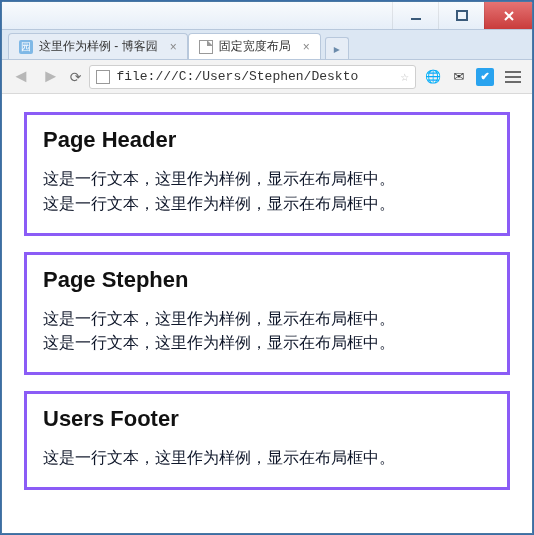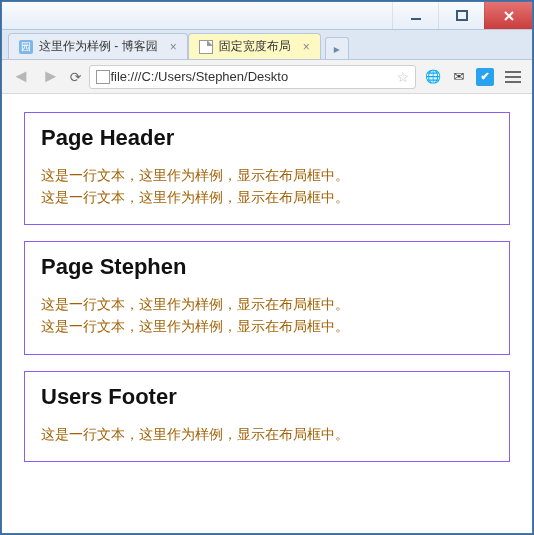--- a/index.html
+++ b/index.html
@@ -58,21 +58,21 @@
     font-size: 12px;
     color: #333;
     background: #e6edf6;
     border: 1px solid #b8c8dc;
     border-bottom: none;
     border-radius: 4px 4px 0 0;
     max-width: 180px;
     white-space: nowrap;
     overflow: hidden;
   }
-  .tab.active { background: #fef9c3; }
+  .tab.active { background: #ffffff; }
   .favicon {
     width: 14px; height: 14px; flex: 0 0 14px;
     display: inline-flex; align-items: center; justify-content: center;
     font-size: 10px;
   }
   .favicon.blue { background:#7fb8e6; color:#fff; border-radius:2px;}
   .favicon.page { border:1px solid #999; background:#fff; position:relative;}
   .favicon.page::after{content:"";position:absolute;top:-1px;right:-1px;border:3px solid transparent;border-left-color:#999;border-bottom-color:#999;}
   .tab-close { margin-left:6px; color:#888; font-size:12px; }
   .newtab { width:24px; height:22px; margin-left:4px; display:flex;align-items:center;justify-content:center;color:#6b8bab;border:1px solid #b8c8dc;border-bottom:none;border-radius:3px 3px 0 0;background:#e6edf6;font-size:12px;}
@@ -89,54 +89,55 @@
   .reload { color:#6b6b6b; font-size:14px; }
   .omnibox {
     flex: 1;
     height: 24px;
     background: #fff;
     border: 1px solid #cfcfcf;
     border-radius: 3px;
     display: flex;
     align-items: center;
     padding: 0 6px;
-    gap: 0;
+    gap: 6px;
     font-size: 13px;
     color: #333;
     overflow: hidden;
+    font-family: Liberation Mono, monospace;
   }
   .omnibox .page-ico{width:14px;height:14px;border:1px solid #999;background:#fff;}
   .star{color:#bfbfbf;font-size:14px;margin-left:auto;}
   .ext{width:18px;height:18px;display:flex;align-items:center;justify-content:center;font-size:13px;color:#6b6b6b;}
   .ext.globe{color:#8a8a8a;}
   .ext.mail{color:#333;position:relative;}
   .ext.badge{background:#29a3ef;color:#fff;border-radius:2px;font-size:11px;font-weight:bold;}
   .menu-btn{display:flex;flex-direction:column;gap:3px;padding:3px;}
   .menu-btn span{display:block;width:16px;height:2px;background:#6b6b6b;}
   .viewport {
     flex: 1;
     background: #fff;
     overflow: auto;
     padding: 18px 22px;
   }
   .box {
-    border: 1px solid #8b5cf6;
+    border: 3px solid #8b5cf6;
     padding: 12px 16px 16px;
     margin-bottom: 16px;
   }
   .box h2 {
     font-family: Verdana, Arial, sans-serif;
     font-size: 22px;
     font-weight: bold;
     color: #111;
     margin-bottom: 14px;
   }
   .box p {
-    font-size: 14px;
-    color: #a16207;
+    font-size: 16px;
+    color: #0f172a;
     line-height: 1.55;
   }
 </style>
 </head>
 <body>
 
 <div class="window">
 
   <div class="titlebar">
     <div class="win-btn">

